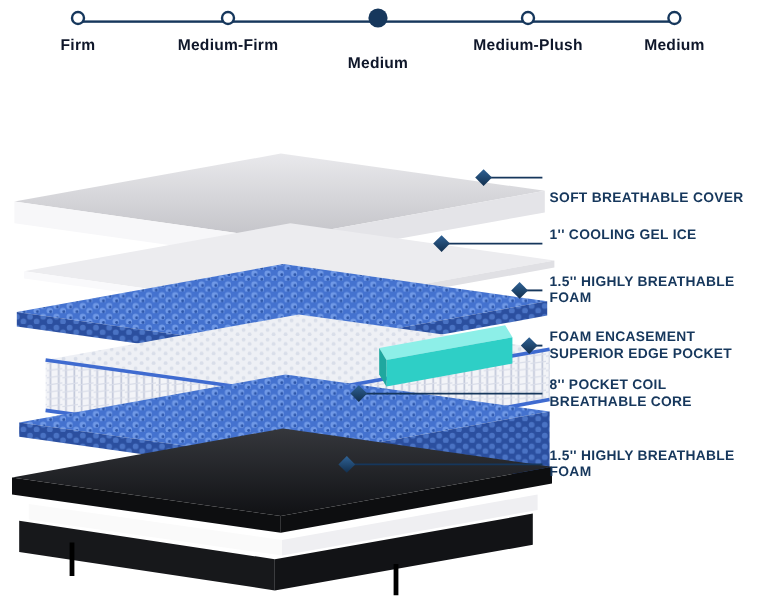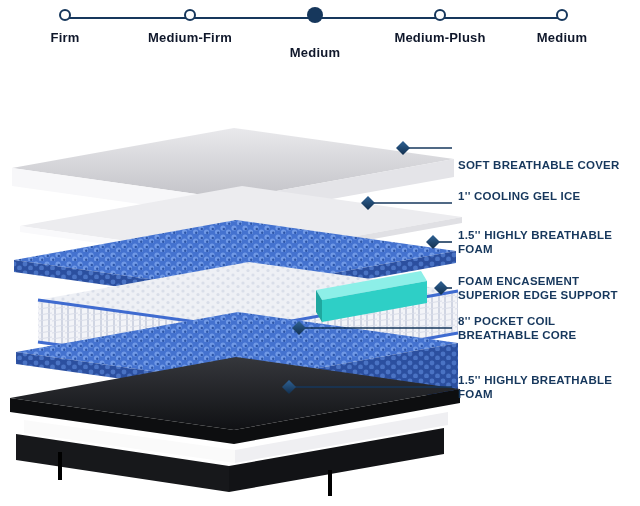--- a/index.html
+++ b/index.html
@@ -166,21 +166,21 @@
   </div>
   <div class="llabel" style="top:189px">
     <span>1'' COOLING GEL ICE</span>
   </div>
   <div class="llabel" style="top:228px">
     <span>1.5'' HIGHLY BREATHABLE</span>
     <span>FOAM</span>
   </div>
   <div class="llabel" style="top:274px">
     <span>FOAM ENCASEMENT</span>
-    <span>SUPERIOR EDGE SUPPORT</span>
+    <span>SUPERIOR EDGE POCKET</span>
   </div>
   <div class="llabel" style="top:314px">
     <span>8'' POCKET COIL</span>
     <span>BREATHABLE CORE</span>
   </div>
   <div class="llabel" style="top:373px">
     <span>1.5'' HIGHLY BREATHABLE</span>
     <span>FOAM</span>
   </div>
 

